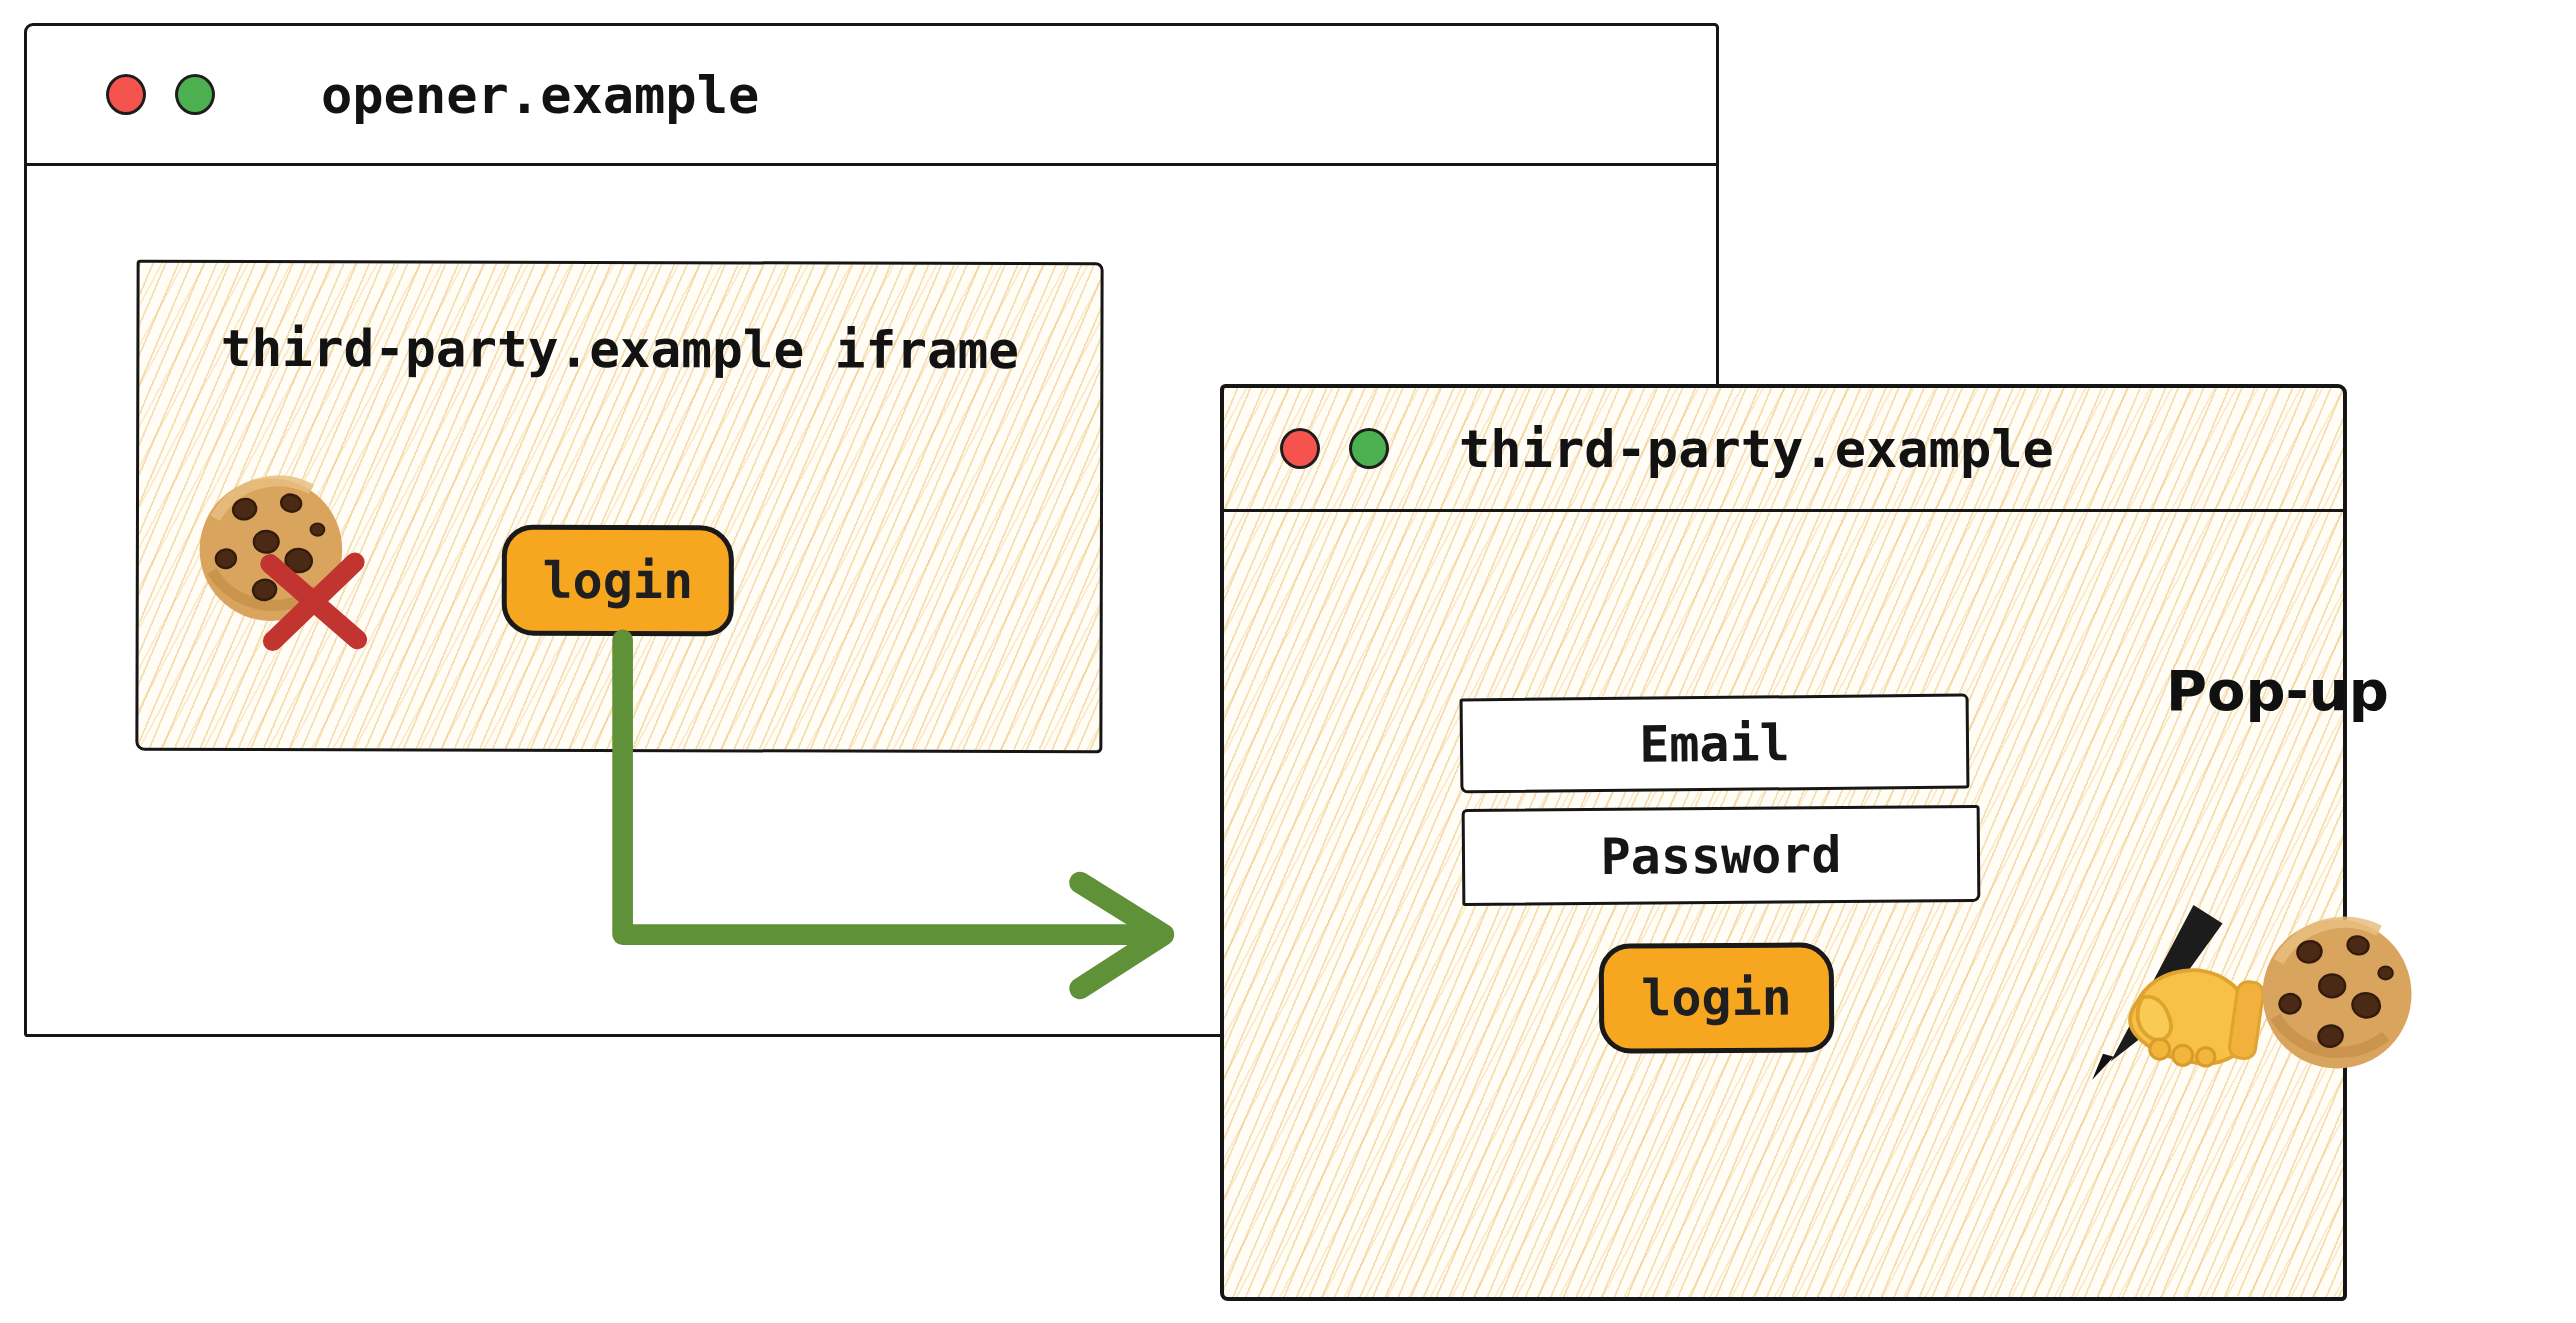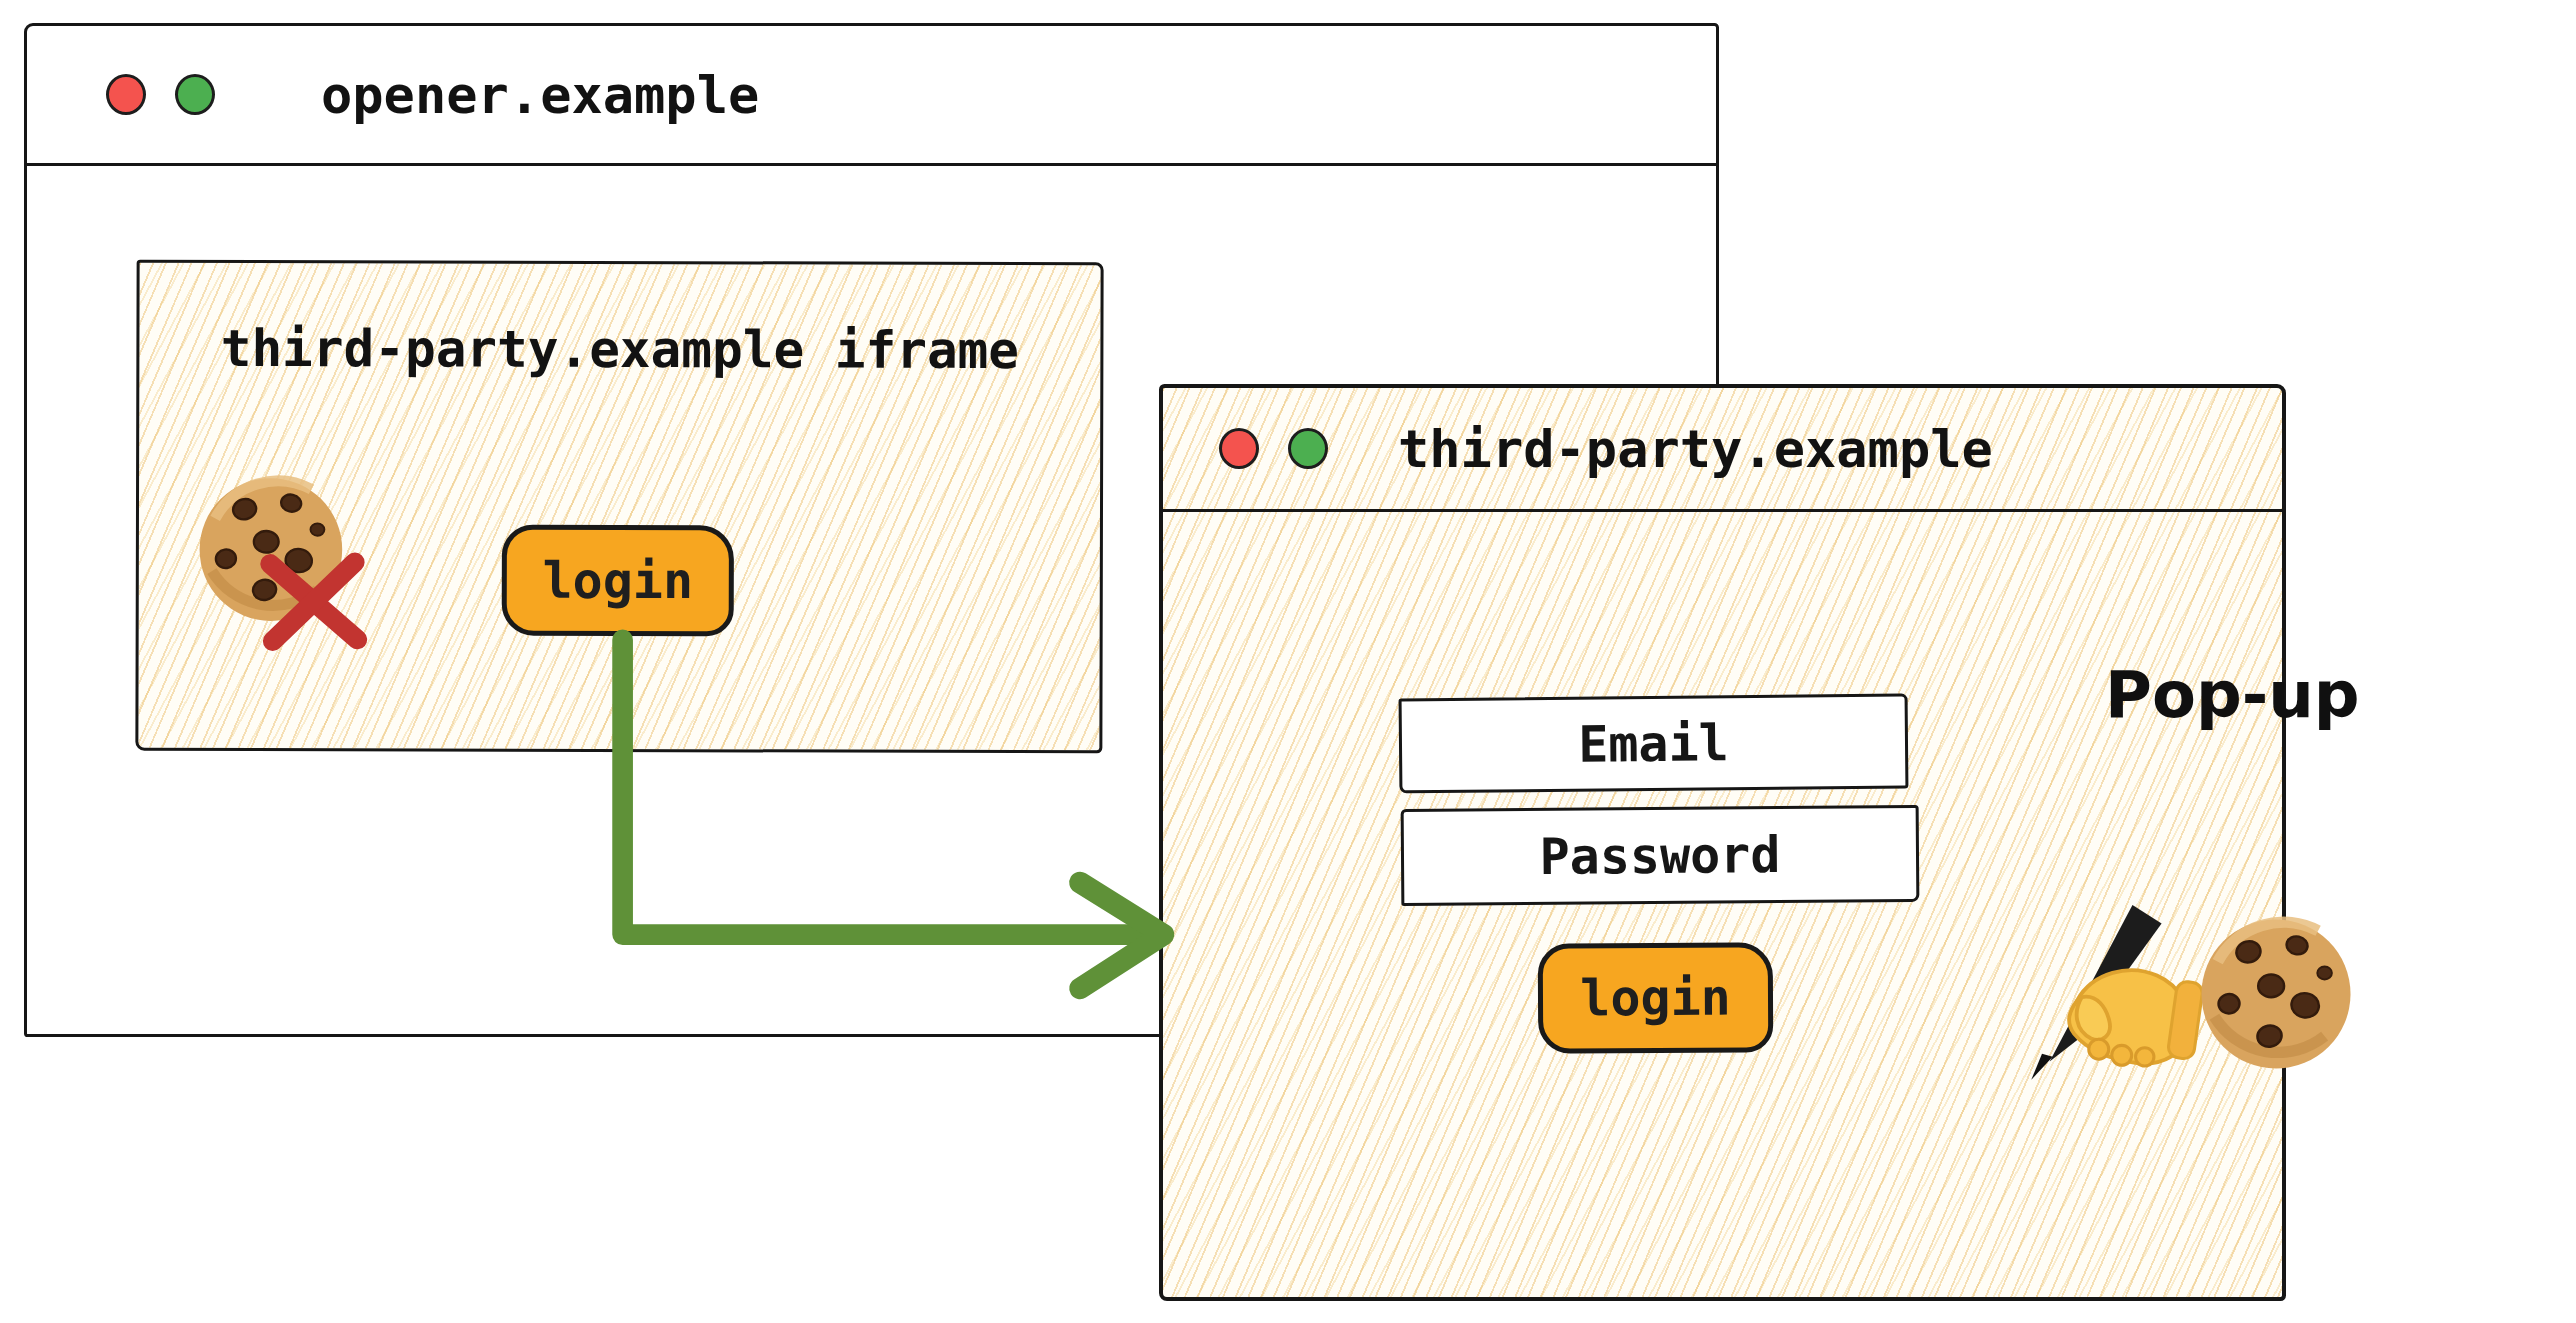--- a/index.html
+++ b/index.html
@@ -14,21 +14,21 @@
       repeating-linear-gradient(113deg, rgba(236,193,115,0.50) 0px, rgba(236,193,115,0.50) 1.8px, transparent 1.8px, transparent 11.7px),
       repeating-linear-gradient(118deg, rgba(242,212,148,0.42) 0px, rgba(242,212,148,0.42) 1.8px, transparent 1.8px, transparent 19px);
   }
   
   .window{position:absolute;border:3.6px solid #161616;box-sizing:border-box;}
   .opener-window{
     left:24px;top:23.4px;width:1695px;height:1014px;background:#ffffff;z-index:1;
     border-radius:9px 4.5px 7.2px 3.6px;
   }
   .popup-window{
-    left:1159px;top:384px;width:1127px;height:917px;z-index:5;
+    left:1220px;top:384px;width:1127px;height:917px;z-index:5;
     border-width:4.5px;border-radius:5.4px 9px 5.4px 8px;
   }
   .titlebar{
     position:relative;display:flex;align-items:center;
     border-bottom:3.6px solid #161616;box-sizing:border-box;
   }
   .opener-window .titlebar{height:140px;padding-left:79px;}
   .popup-window  .titlebar{height:124px;padding-left:56px;background:transparent;}
   .dot{
     width:40px;height:41px;border:3.6px solid #1d1d1d;border-radius:50%;
@@ -68,21 +68,21 @@
   .field{
     position:absolute;display:flex;align-items:center;justify-content:center;
     background:#ffffff;border:3.6px solid #161616;box-sizing:border-box;
     font-size:50px;font-weight:bold;color:#161616;
   }
   .email-field{left:236px;top:308px;width:509px;height:95px;border-radius:2.7px 6.3px 3.6px 7.2px;transform:rotate(-0.55deg);}
   .password-field{left:238px;top:419px;width:518px;height:97px;border-radius:5.4px 3.6px 7.2px 2.7px;transform:rotate(-0.45deg);}
   
   .popup-caption{
     position:absolute;left:942px;top:270px;
-    font-family:"DejaVu Sans",sans-serif;font-size:64px;font-weight:bold;color:#101010;
+    font-family:"DejaVu Sans",sans-serif;font-size:56px;font-weight:bold;color:#101010;
     white-space:nowrap;
   }
   .hand-svg{position:absolute;left:856px;top:514px;width:184px;height:184px;}
   .popup-cookie-svg{position:absolute;left:1031px;top:525px;width:164px;height:162px;}
   
   .arrow-svg{position:absolute;left:566px;top:627px;width:629px;height:378px;z-index:6;}
 </style>
 </head>
 <body>
 

